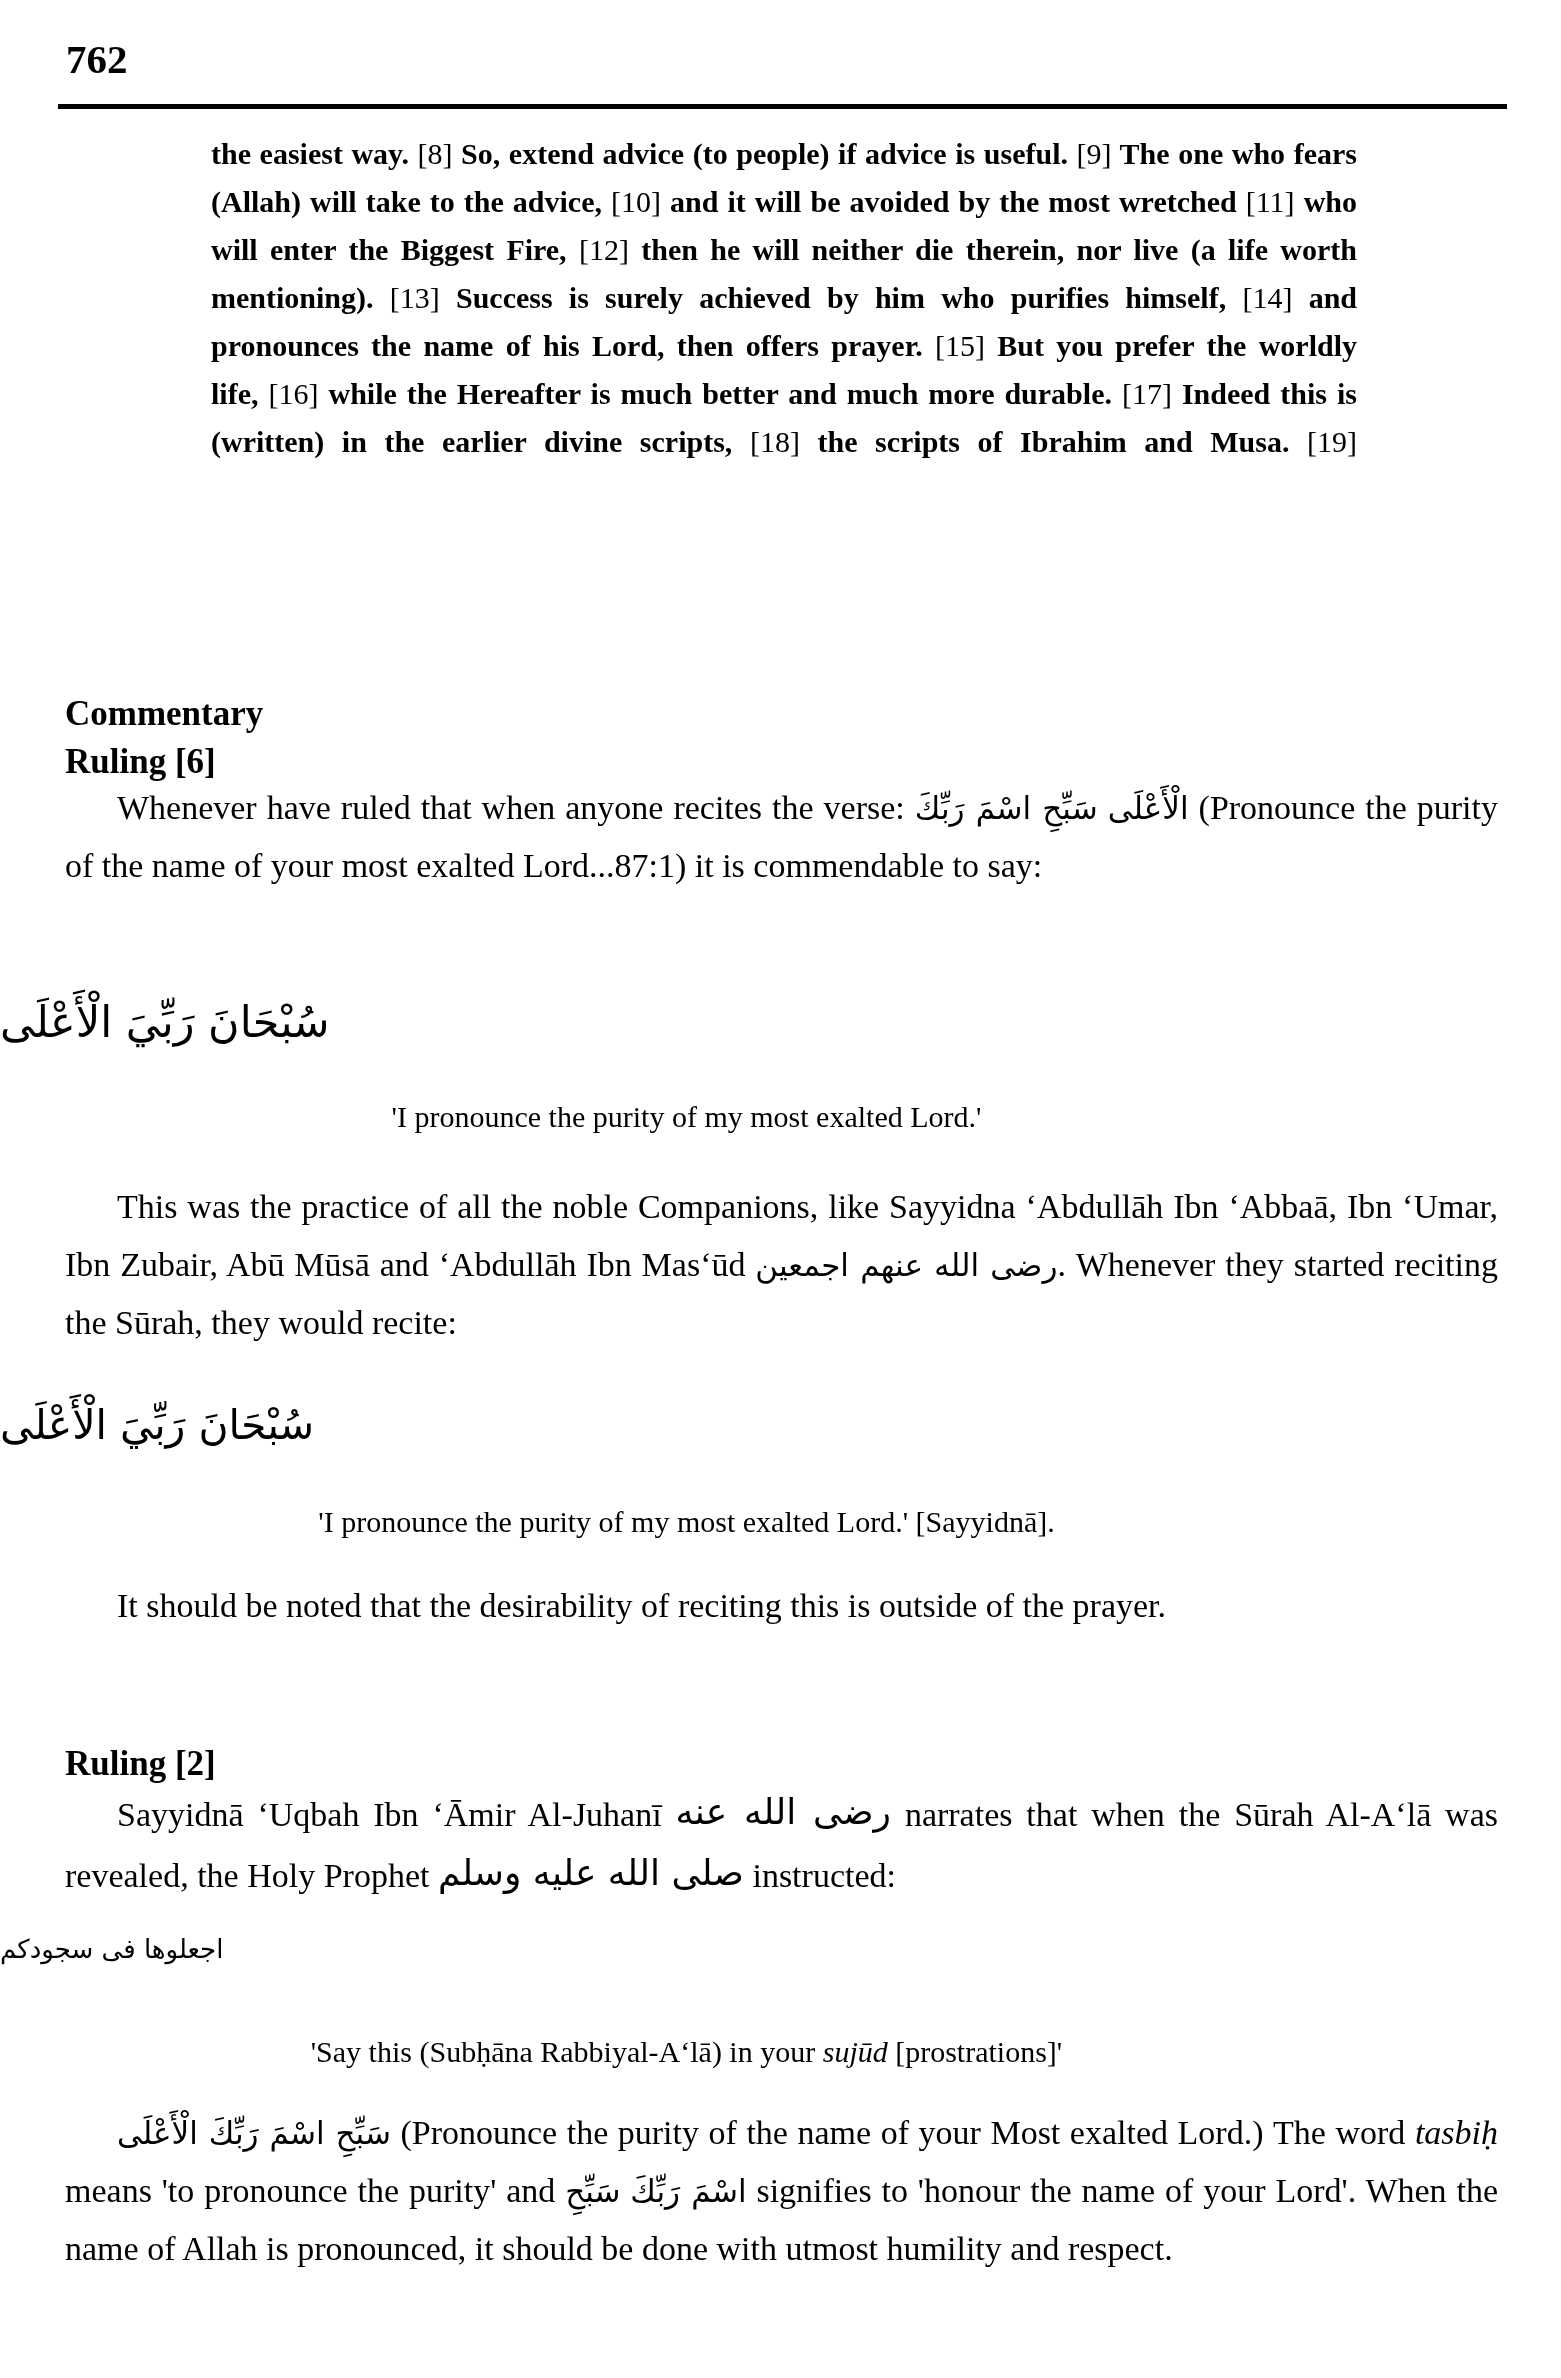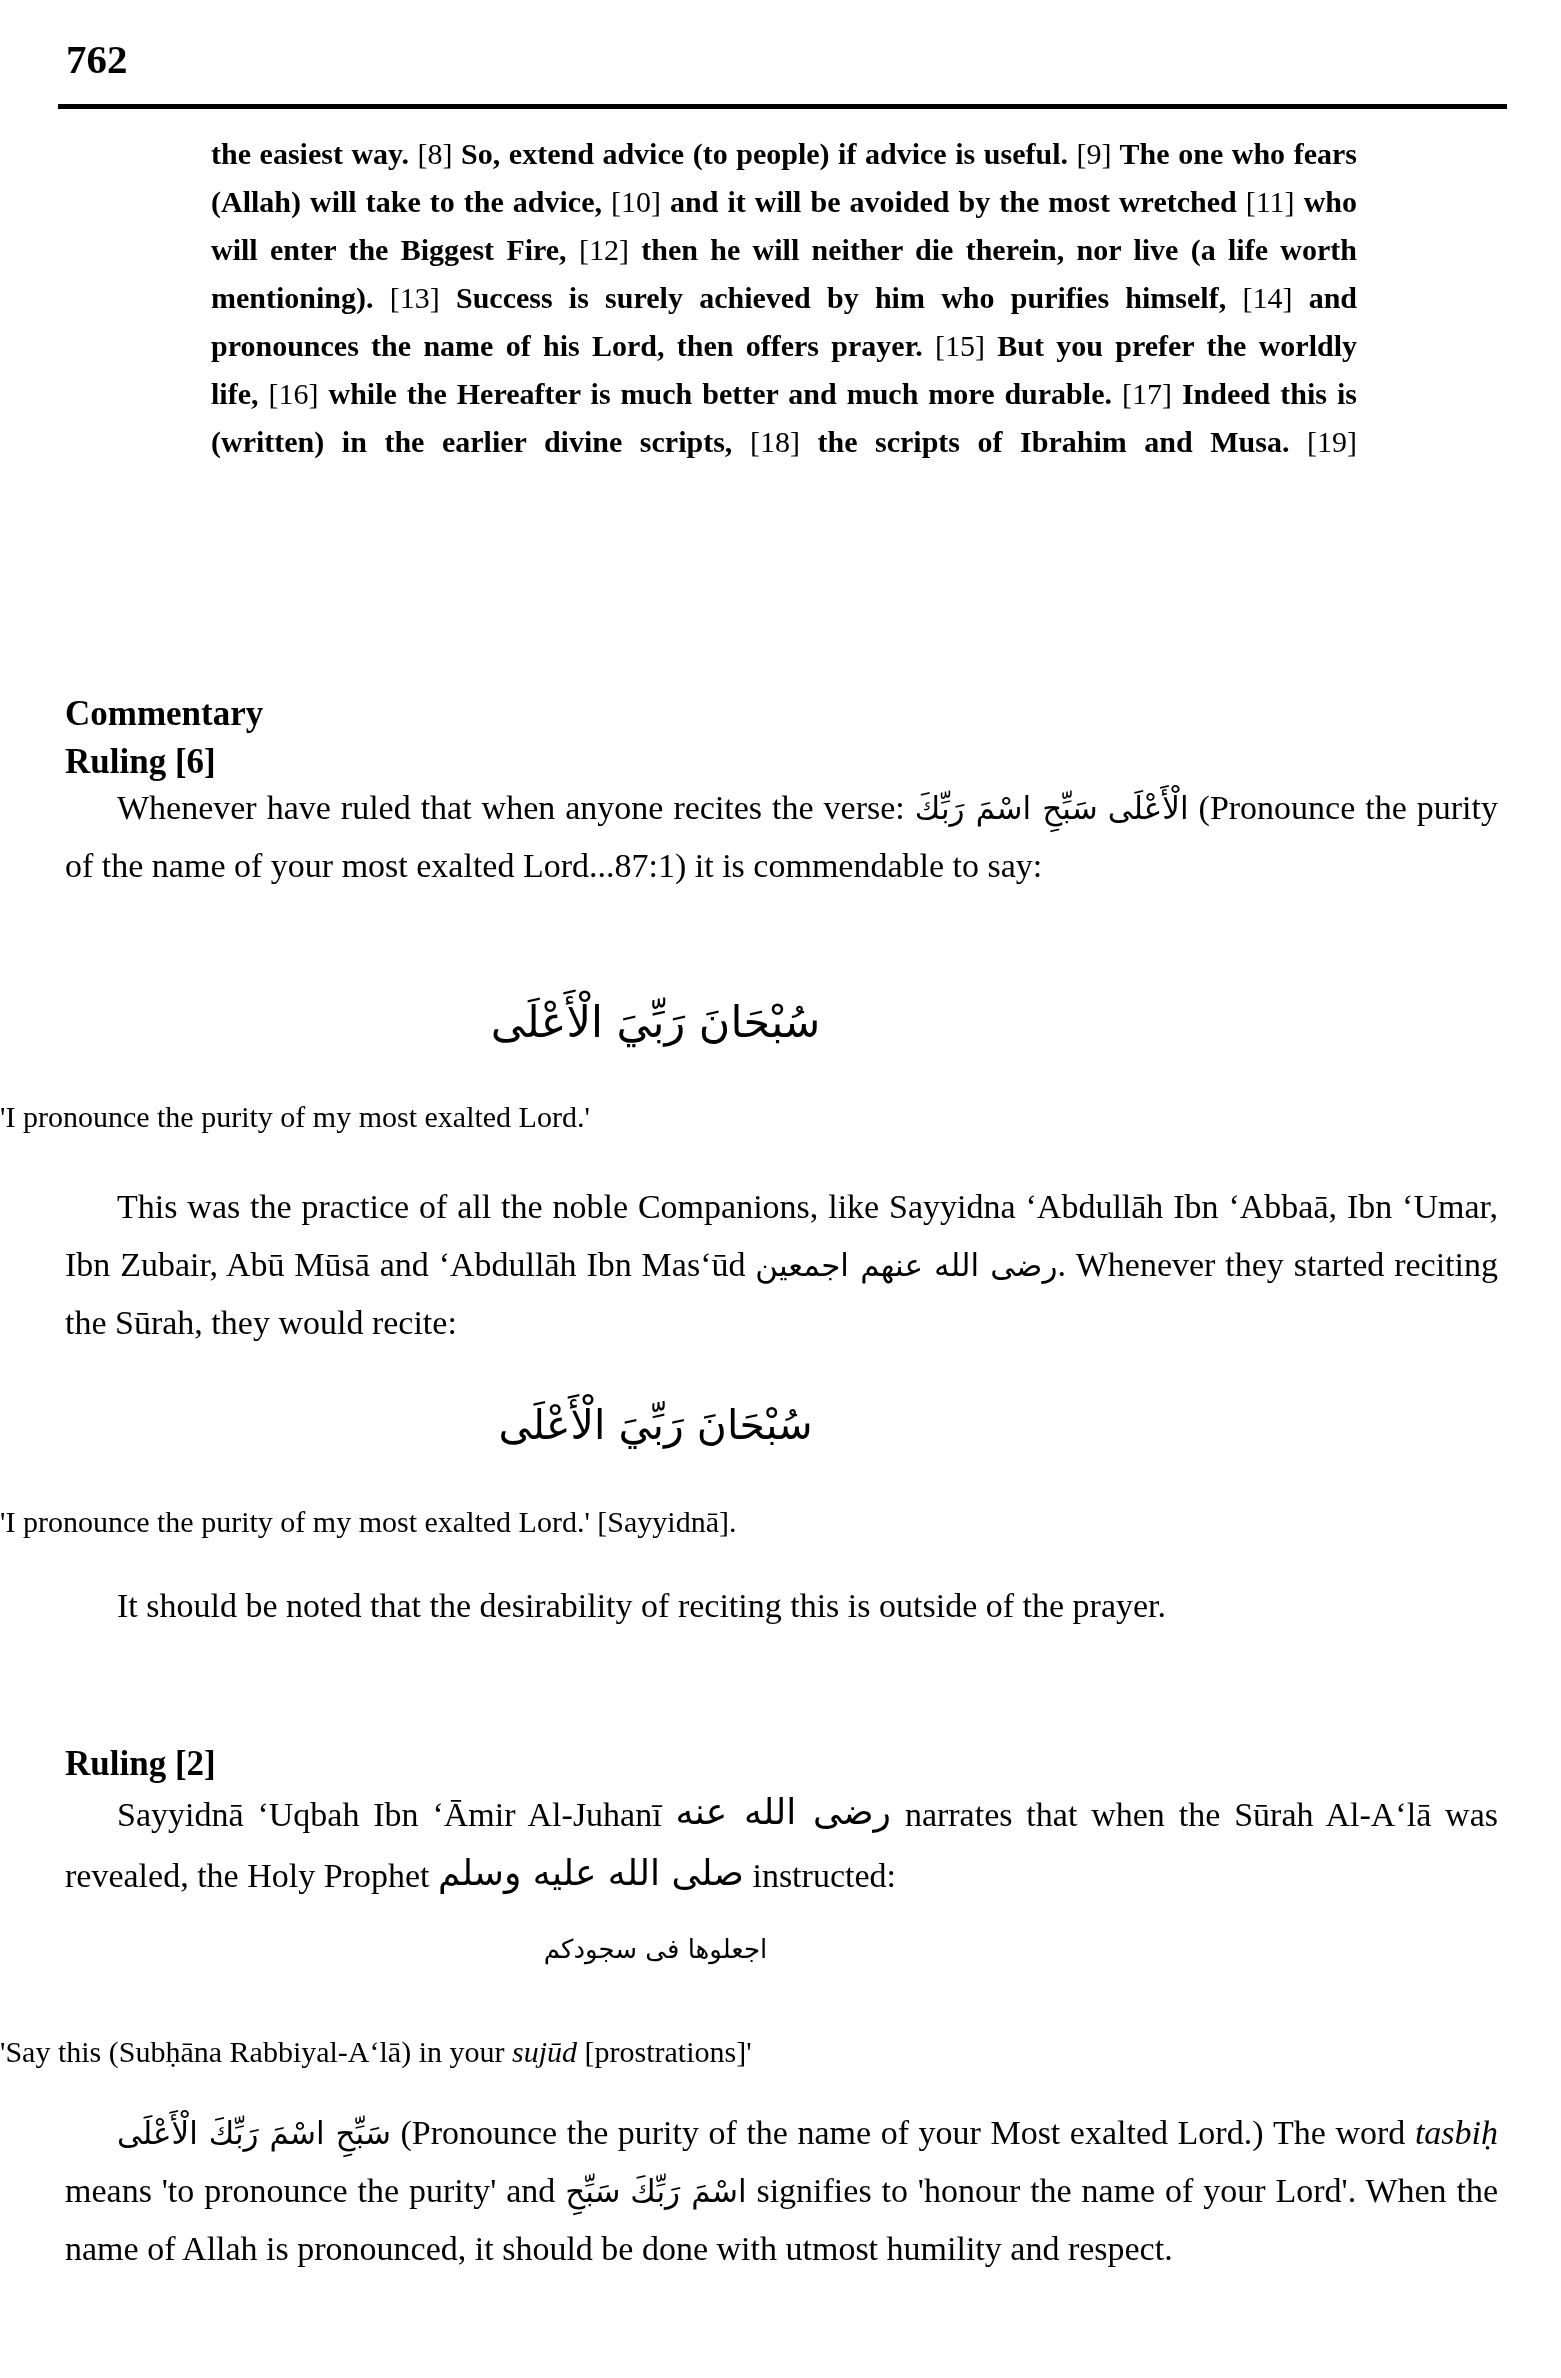--- a/index.html
+++ b/index.html
@@ -103,29 +103,29 @@
     direction: rtl;
     unicode-bidi: isolate;
   }
   .it { font-style: italic; }
 
   
   .ar-center {
     position: absolute;
     left: 0;
     width: 1311px;
-    text-align: center;
+    text-align: left;
     font-family: "DejaVu Sans", sans-serif;
     direction: rtl;
   }
   .trans-center {
     position: absolute;
     left: 0;
     width: 1373px;
-    text-align: left;
+    text-align: center;
     font-size: 30px;
     line-height: 37px;
   }
 
   #arabic-dua-1 { top: 997px; font-size: 43px; }
   #trans-dua-1  { top: 1098px; }
 
   #arabic-dua-2 { top: 1401px; font-size: 41px; }
   #trans-dua-2  { top: 1503px; }
 

